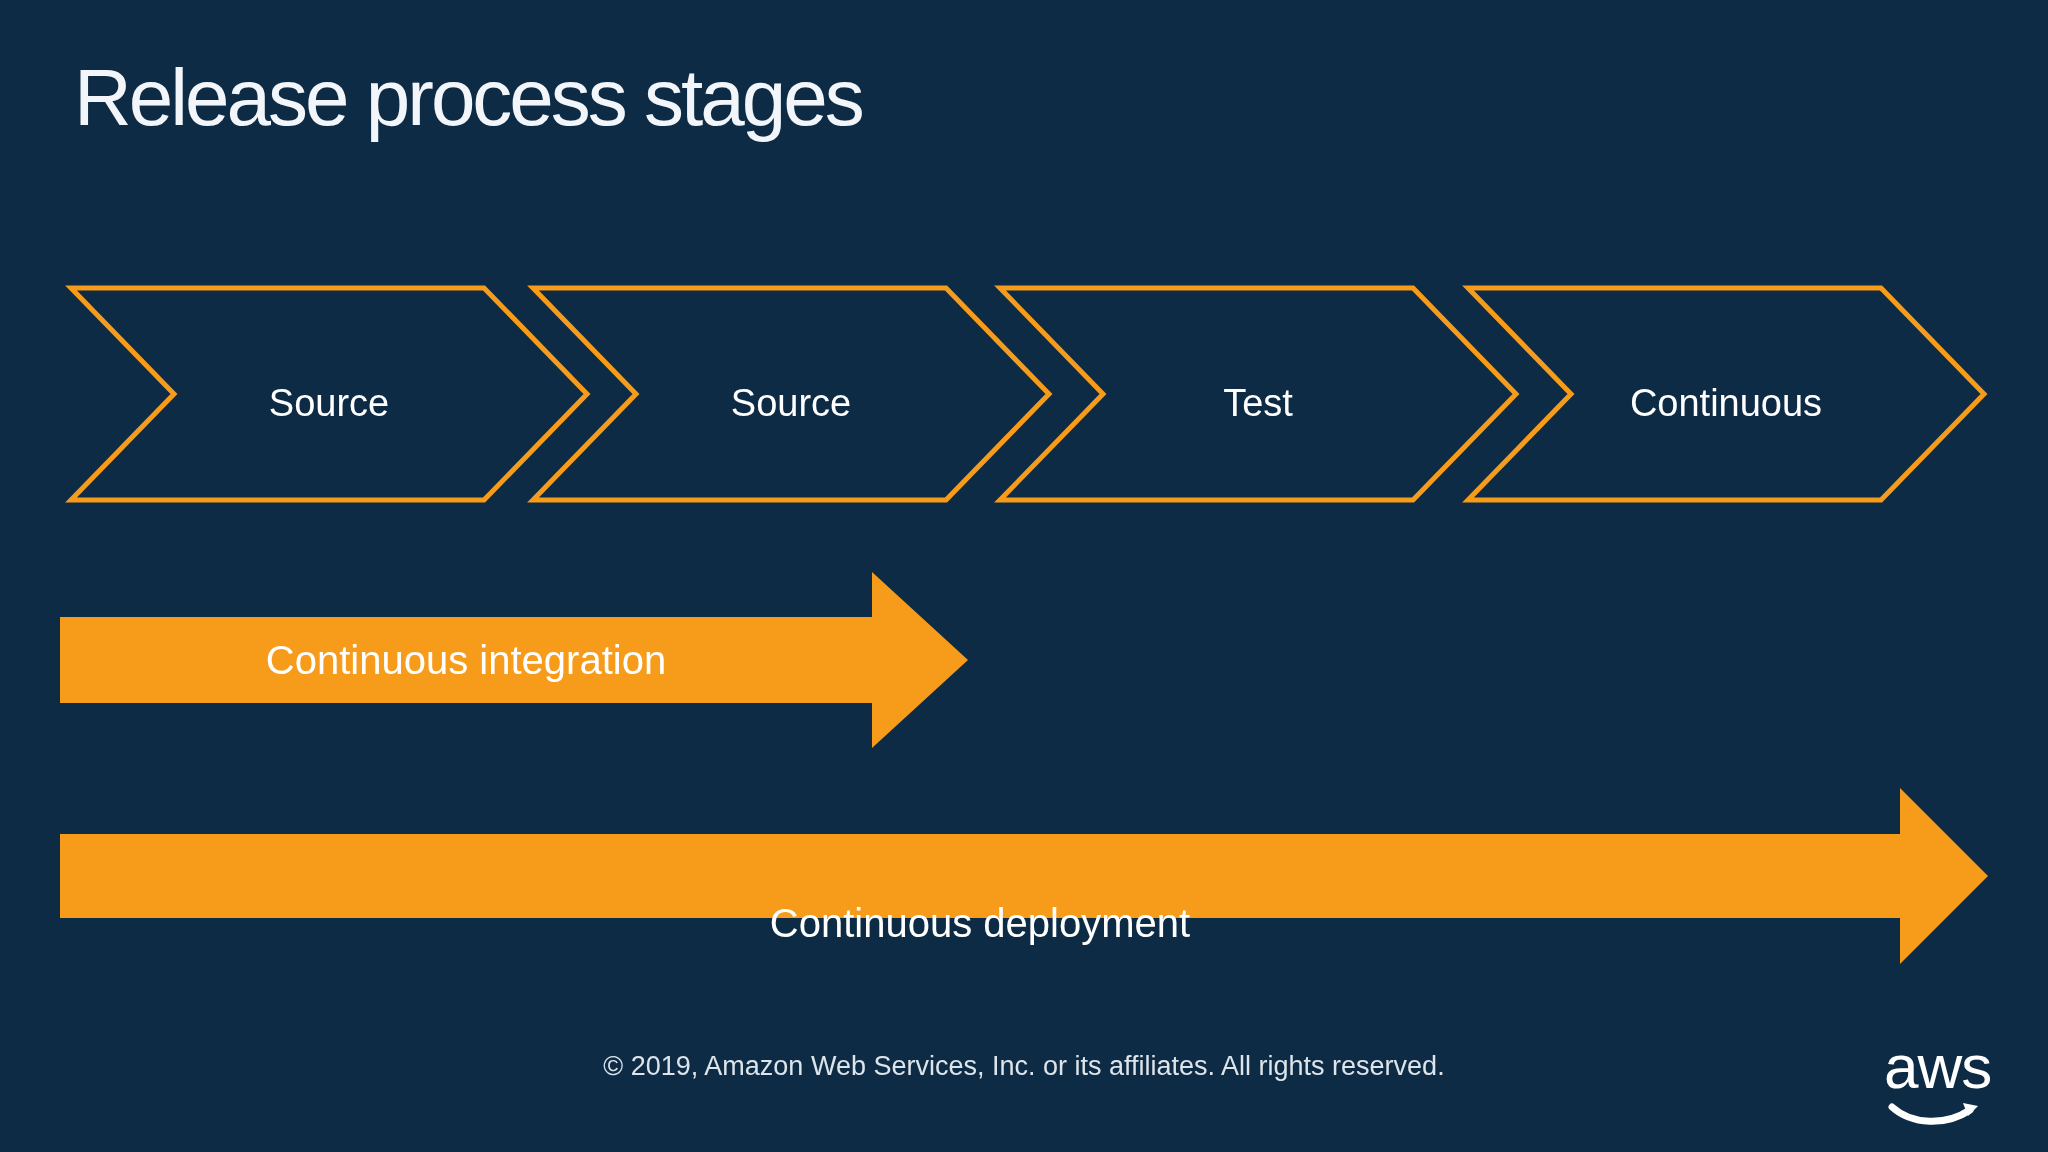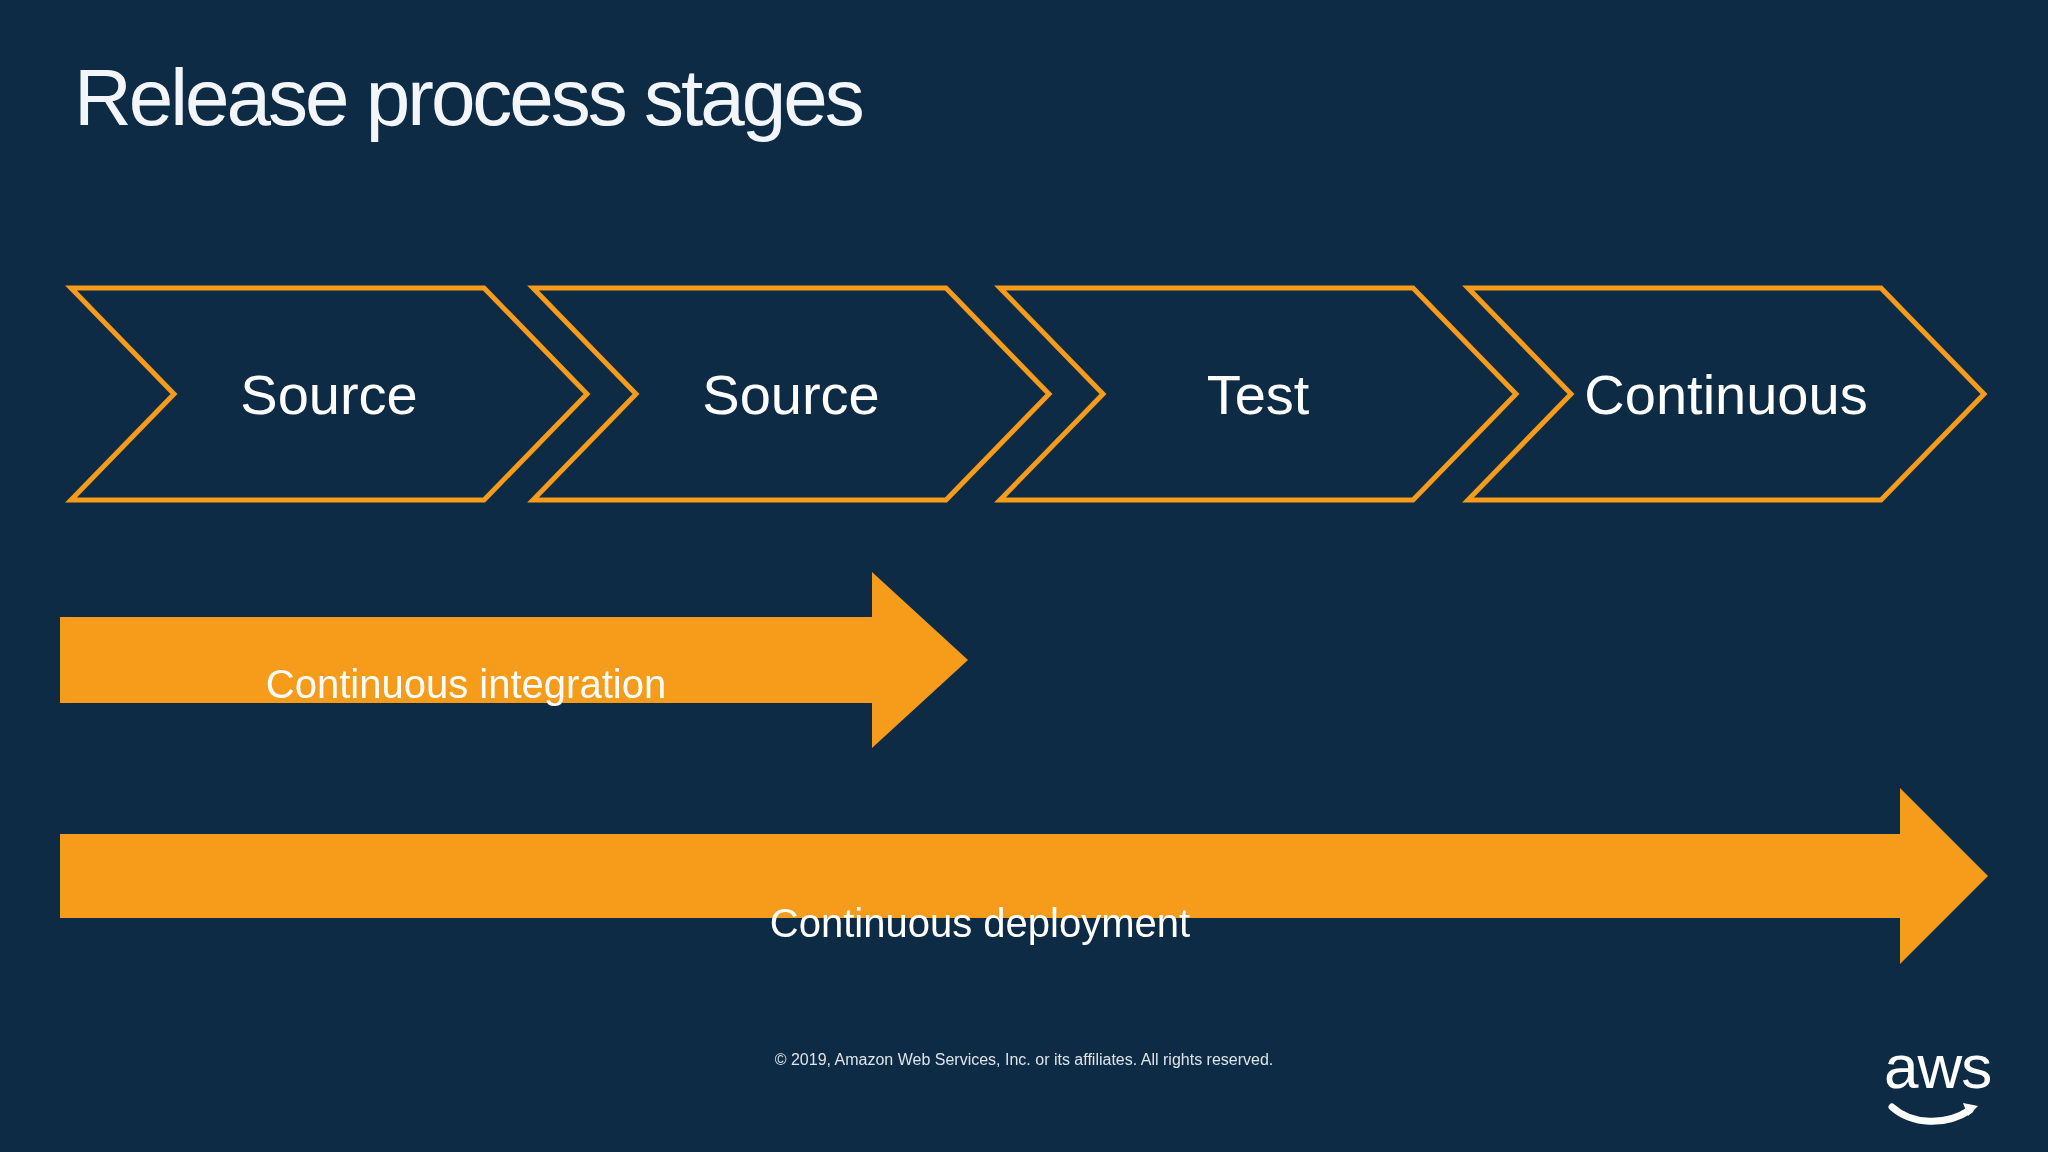--- a/index.html
+++ b/index.html
@@ -42,28 +42,28 @@
   .solid-arrow{
     fill:var(--accent);
     stroke:none;
   }
   .label{
     position:absolute;
     transform:translate(-50%,-50%);
     color:var(--text);
     white-space:nowrap;
   }
-  .stage-label{font-size:56px;}
+  .stage-label{font-size:38px;margin-top:9px;}
   .arrow-label{font-size:40px;}
   .footer-note{
     position:absolute;
     left:0;right:0;
     top:1051px;
     text-align:center;
-    font-size:16px;
+    font-size:27px;
     color:var(--footer);
   }
   .aws-logo{
     position:absolute;
     left:1884px;
     top:1036px;
     width:100px;
     height:84px;
     color:var(--text);
   }
@@ -102,21 +102,21 @@
     <polygon class="solid-arrow" points="60,617 872,617 872,572 968,660 872,748 872,703 60,703"></polygon>
 
     <polygon class="solid-arrow" points="60,834 1900,834 1900,788 1988,876 1900,964 1900,918 60,918"></polygon>
   </svg>
 
   <div class="label stage-label" style="left:329px;top:394px;">Source</div>
   <div class="label stage-label" style="left:791px;top:394px;">Source</div>
   <div class="label stage-label" style="left:1258px;top:394px;">Test</div>
   <div class="label stage-label" style="left:1726px;top:394px;">Continuous</div>
 
-  <div class="label arrow-label" style="left:466px;top:660px;margin-top:24px;">Continuous integration</div>
+  <div class="label arrow-label" style="left:466px;top:660px;">Continuous integration</div>
   <div class="label arrow-label" style="left:980px;top:876px;margin-top:47px;">Continuous deployment</div>
 
   <div class="footer-note">© 2019, Amazon Web Services, Inc. or its affiliates. All rights reserved.</div>
 
   <div class="aws-logo">
     <span class="aws-text">aws</span>
     <svg width="92" height="30" viewBox="0 0 92 30" xmlns="http://www.w3.org/2000/svg">
       <path class="smile-stroke" d="M4,7 C24,25 58,26 82,10"></path>
       <polygon class="smile-tip" points="75,3 90,6 80,16"></polygon>
     </svg>

